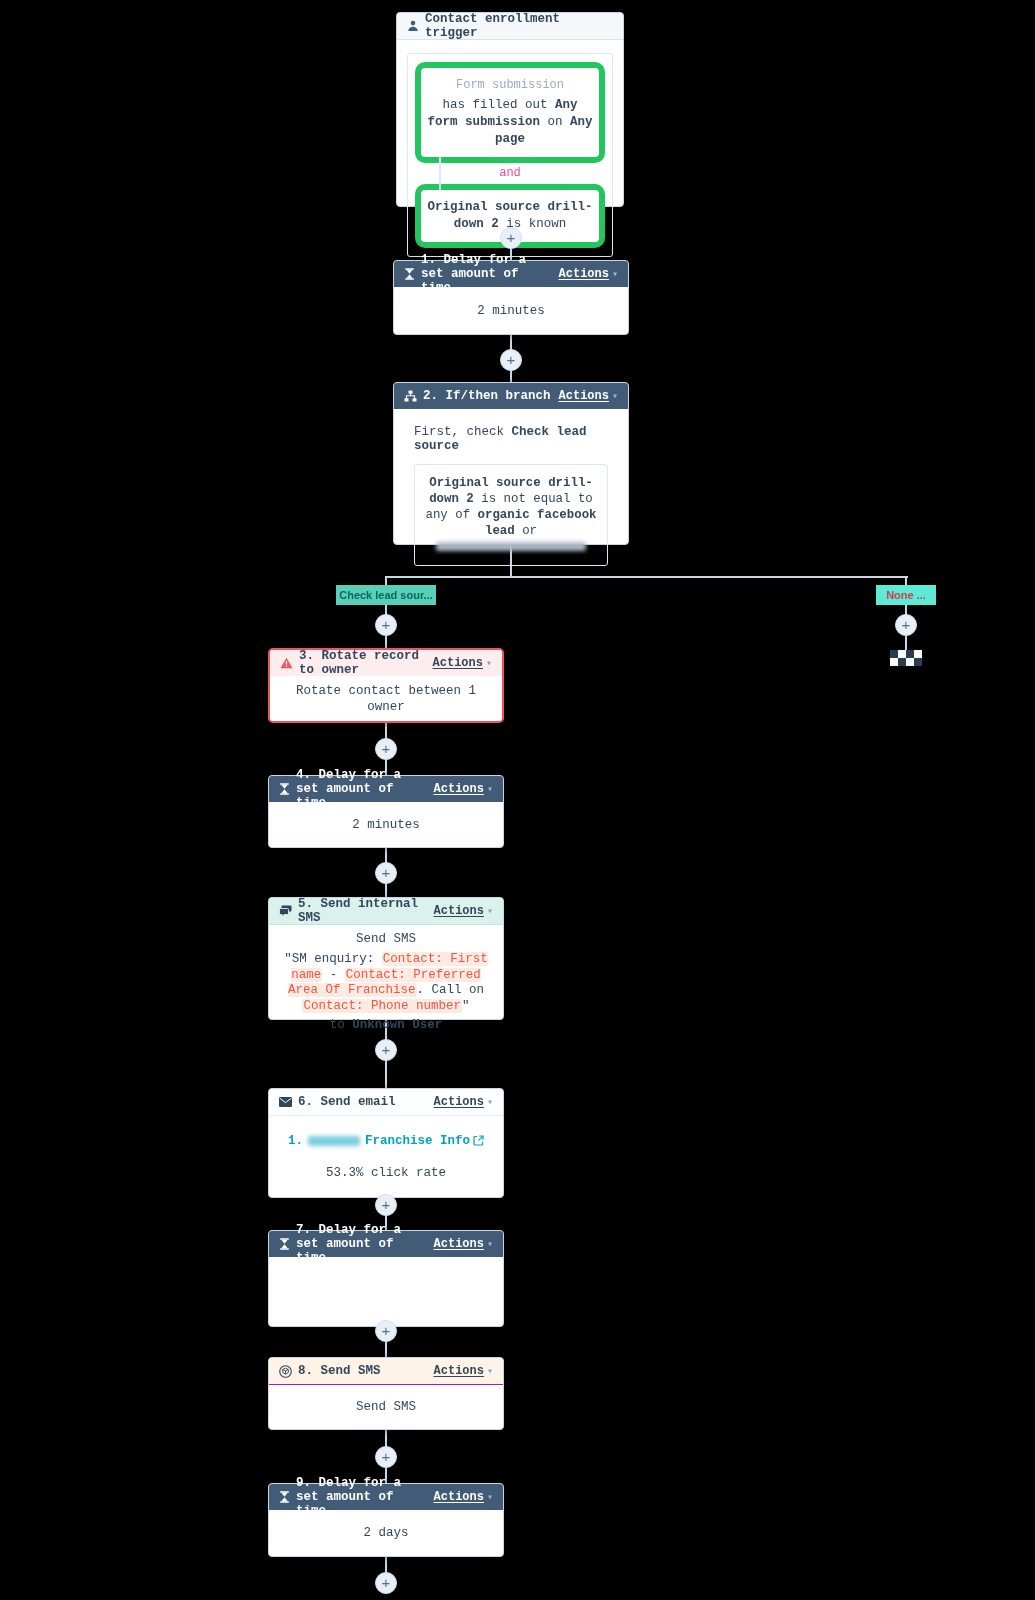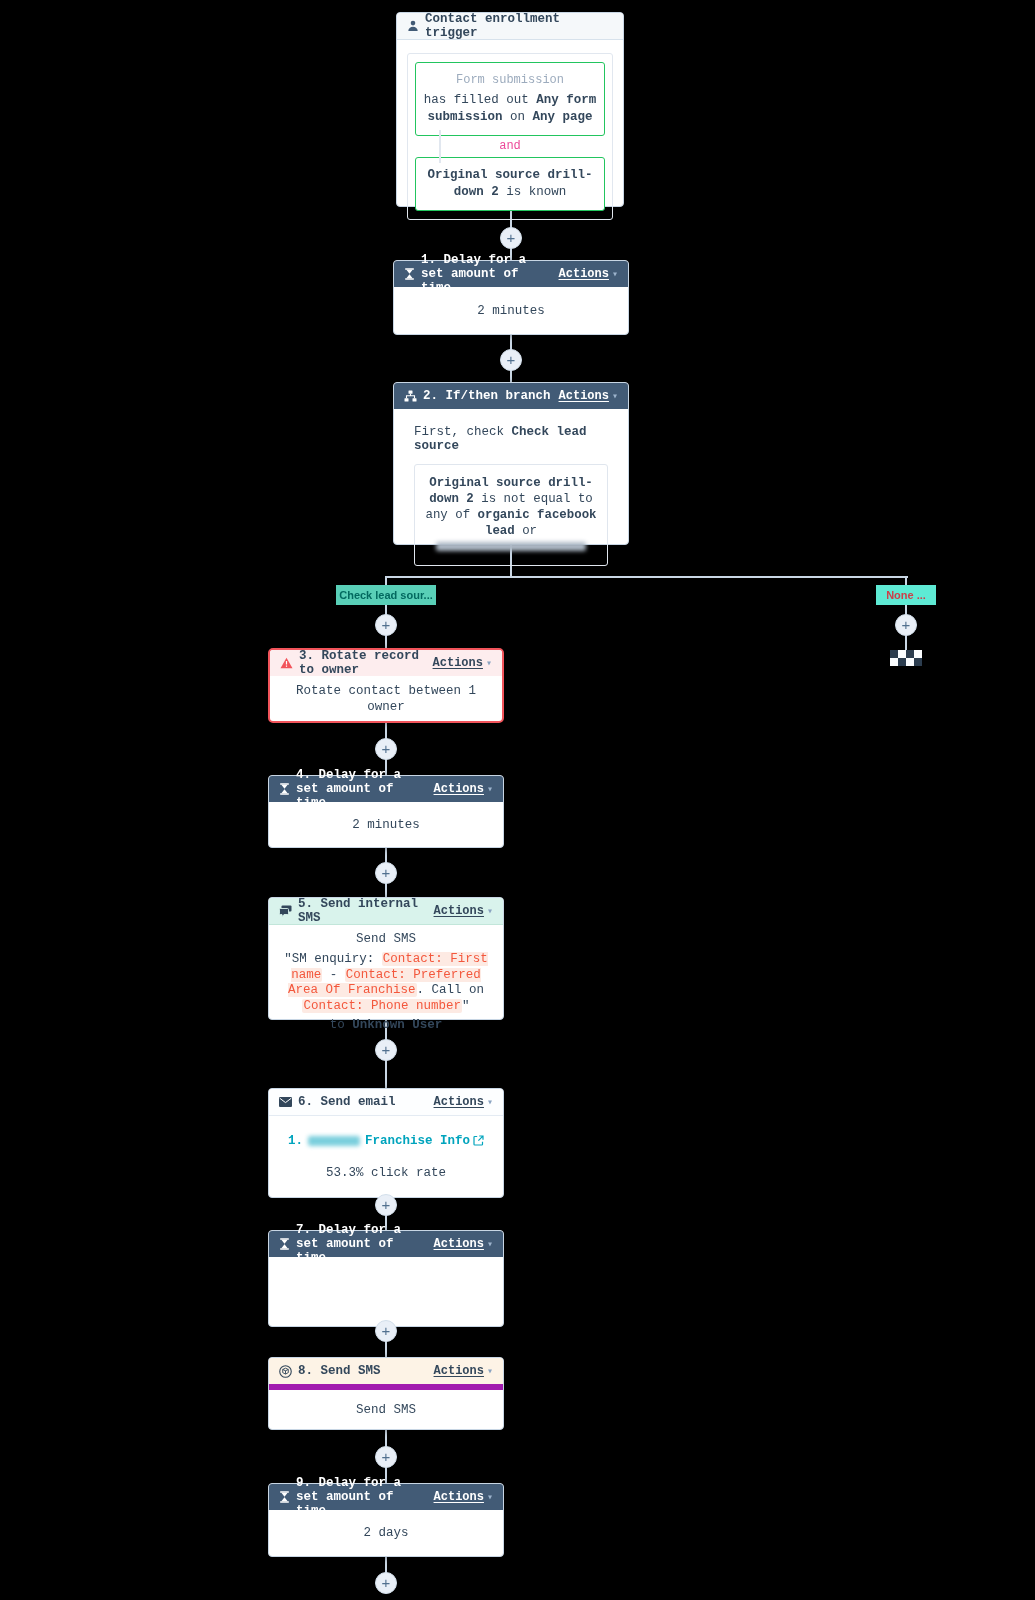--- a/index.html
+++ b/index.html
@@ -15,36 +15,36 @@
 
   
   .node{position:absolute;background:#fff;border:1px solid #c8d6e4;border-radius:4px;
         box-shadow:0 1px 6px rgba(0,0,0,.4);display:flex;flex-direction:column;
         box-sizing:border-box;z-index:2;cursor:pointer;font-family:Liberation Mono, monospace;}
   .node-header{height:26px;flex:0 0 26px;display:flex;align-items:center;gap:6px;
         padding:0 10px;border-radius:3px 3px 0 0;font-size:12.5px;font-weight:700;color:#33475b;}
   .hdr-dark{background:#425b76;color:#fff;}
   .hdr-light{background:#f5f8fa;border-bottom:1px solid #d7e2ec;}
   .hdr-mint{background:#d9f3ec;border-bottom:1px solid #c2e6da;}
-  .hdr-cream{background:#fdf3e6;border-bottom:6px solid #a21caf;}
+  .hdr-cream{background:#fdf3e6;border-bottom:1px solid #a21caf;}
   .hdr-white{background:#fdfeff;border-bottom:1px solid #e4ebf3;}
   .hdr-error{background:#fdedee;}
   .node-error{border:2px solid #f2545b;border-radius:5px;}
   .node-body{flex:1;display:flex;flex-direction:column;align-items:center;justify-content:center;
         font-size:12.5px;text-align:center;padding:6px 14px;line-height:16px;}
   .actions{margin-left:auto;font-size:12px;font-weight:700;white-space:nowrap;cursor:pointer;}
   .actions u{text-underline-offset:2px;}
   .caret{font-size:10px;margin-left:3px;color:#8ba4c1;display:inline-block;}
   .hdr-dark .caret{color:#9db4cd;}
   .hicon{display:inline-flex;flex:0 0 auto;}
 
   
   .crit-outer{margin:13px 10px 12px 10px;border:1px solid #e1e7ef;border-radius:3px;
         padding:8px 7px;flex:1;}
-  .crit-box{border:1px solid #22c55e;border-radius:3px;background:#fff;padding:9px 6px;
+  .crit-box{border:6px solid #22c55e;border-radius:10px;background:#fff;padding:9px 6px;
         font-size:12.5px;line-height:17px;text-align:center;}
   .crit-label{color:#9cabbd;margin-bottom:3px;font-size:12px;}
   .and-row{position:relative;color:#ec4899;text-align:center;font-size:12px;height:21px;line-height:21px;}
   .and-line{position:absolute;left:24px;top:-6px;bottom:-6px;width:2px;background:#e1e7ef;}
 
   
   .ifthen-body{padding:16px 20px 14px 20px;text-align:left;font-size:12.5px;flex:1;}
   .cond-box{border:1px solid #e0e6ee;border-radius:3px;margin-top:11px;padding:10px 8px;
         font-size:12.4px;line-height:16px;text-align:center;}
   .blur-gray{display:inline-block;width:150px;height:9px;background:#aeb9c6;filter:blur(2px);

